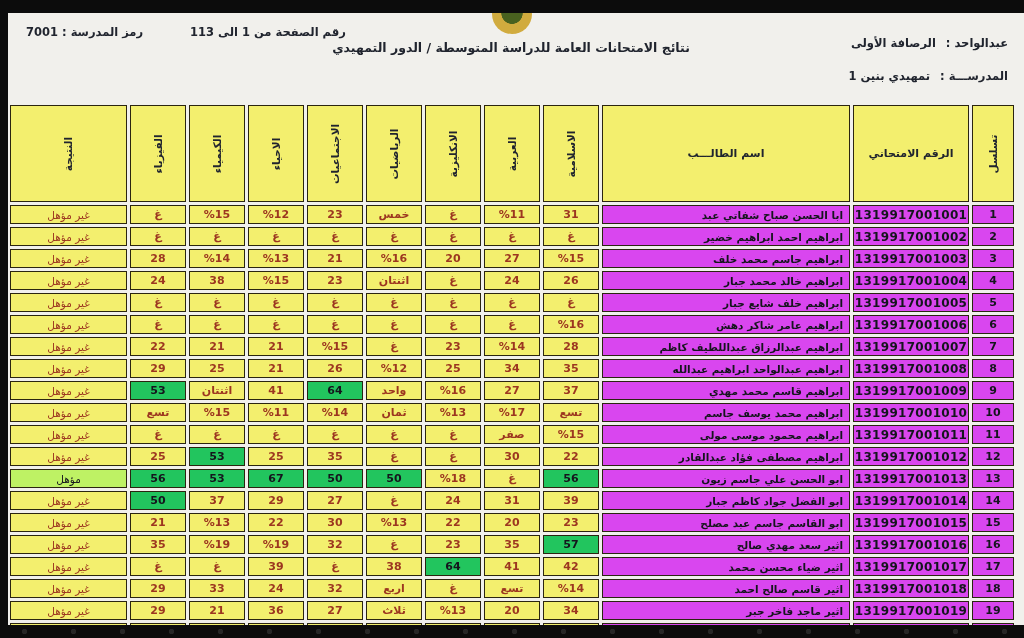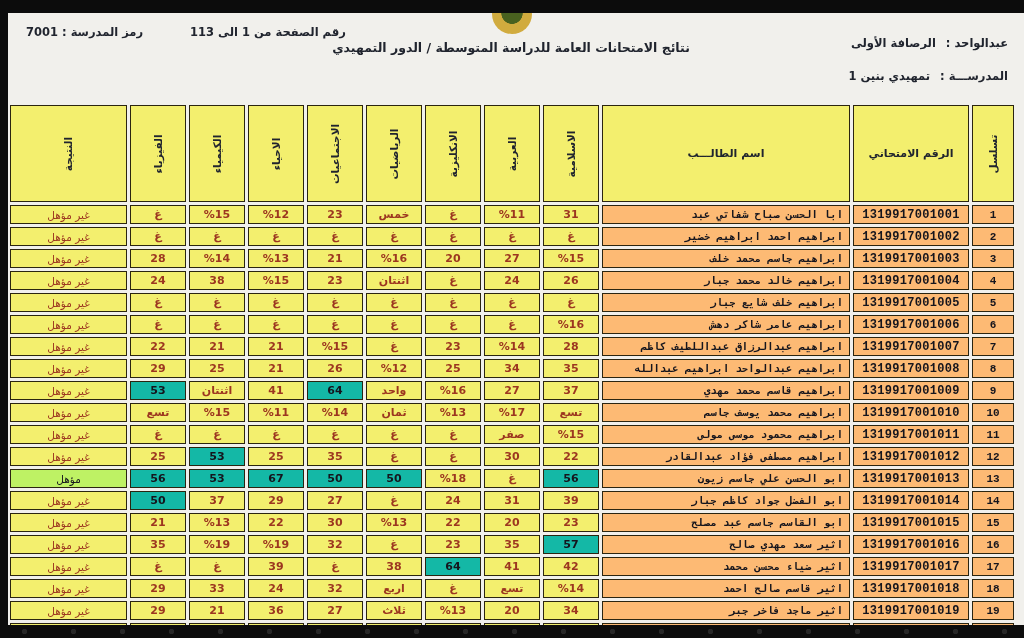--- a/index.html
+++ b/index.html
@@ -31,26 +31,26 @@
 
   
   .tbl{position:absolute;left:10px;top:105px;width:1004px;z-index:5;
        display:grid;direction:rtl;gap:3px;
        grid-template-columns:42px 116px 248px repeat(8,56px) 1fr;
        grid-template-rows:97px;grid-auto-rows:19px;}
   .c{border:1.5px solid #2b2510;display:flex;align-items:center;justify-content:center;
      overflow:hidden;white-space:nowrap;box-sizing:border-box;}
   .hc{background:#f3ef6e;font-weight:bold;color:#20242e;font-size:11px;grid-row:1;}
   .vtext{transform:rotate(-90deg);white-space:nowrap;font-size:10.5px;}
-  .wcell{background:#fdba74;color:#15151d;font-weight:bold;font-family:Liberation Mono, monospace;}
+  .wcell{background:#d946ef;color:#15151d;font-weight:bold;}
   .namecell{justify-content:flex-start;padding-right:6px;font-size:10.5px;}
   .examcell{font-size:12px;letter-spacing:.3px;}
   .serialcell{font-size:11px;}
   .grade{background:#f3ef6e;color:#9c3620;font-weight:bold;font-size:11px;}
-  .grade.pass{background:#14b8a6;color:#15151d;}
+  .grade.pass{background:#22c55e;color:#15151d;}
   .result{background:#f3ef6e;color:#9c3620;font-weight:normal;font-size:10.5px;}
   .result.pass{background:#bef264;color:#15151d;}
 </style>
 </head>
 <body>
 
 <div class="stage">
 
   <div class="emblem"></div>
 

